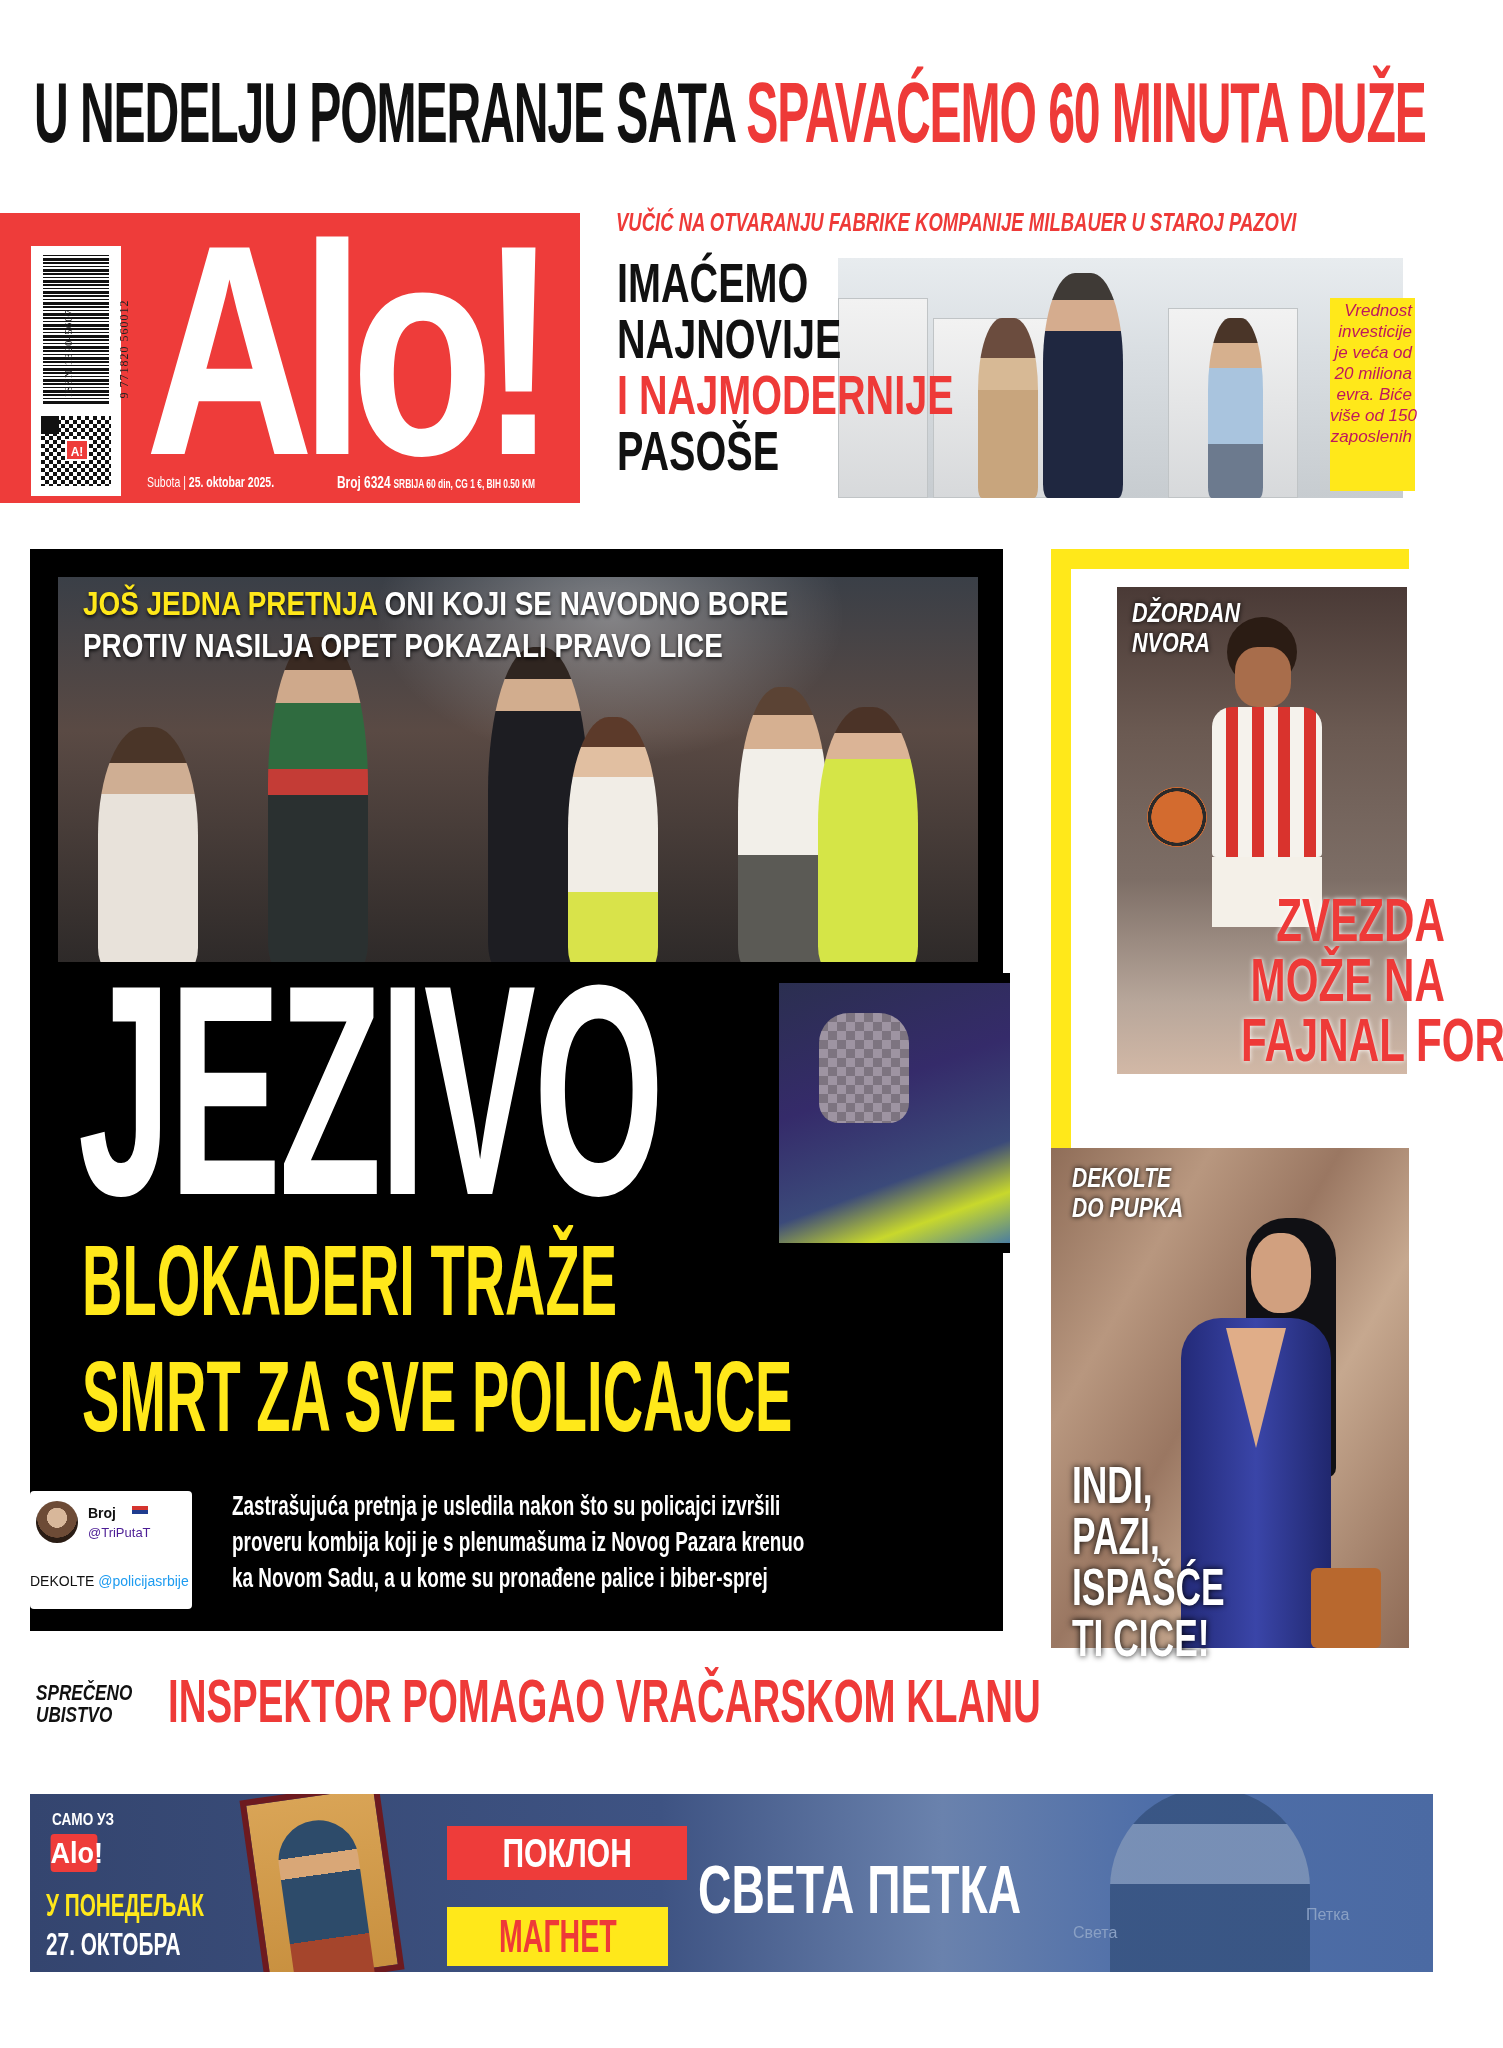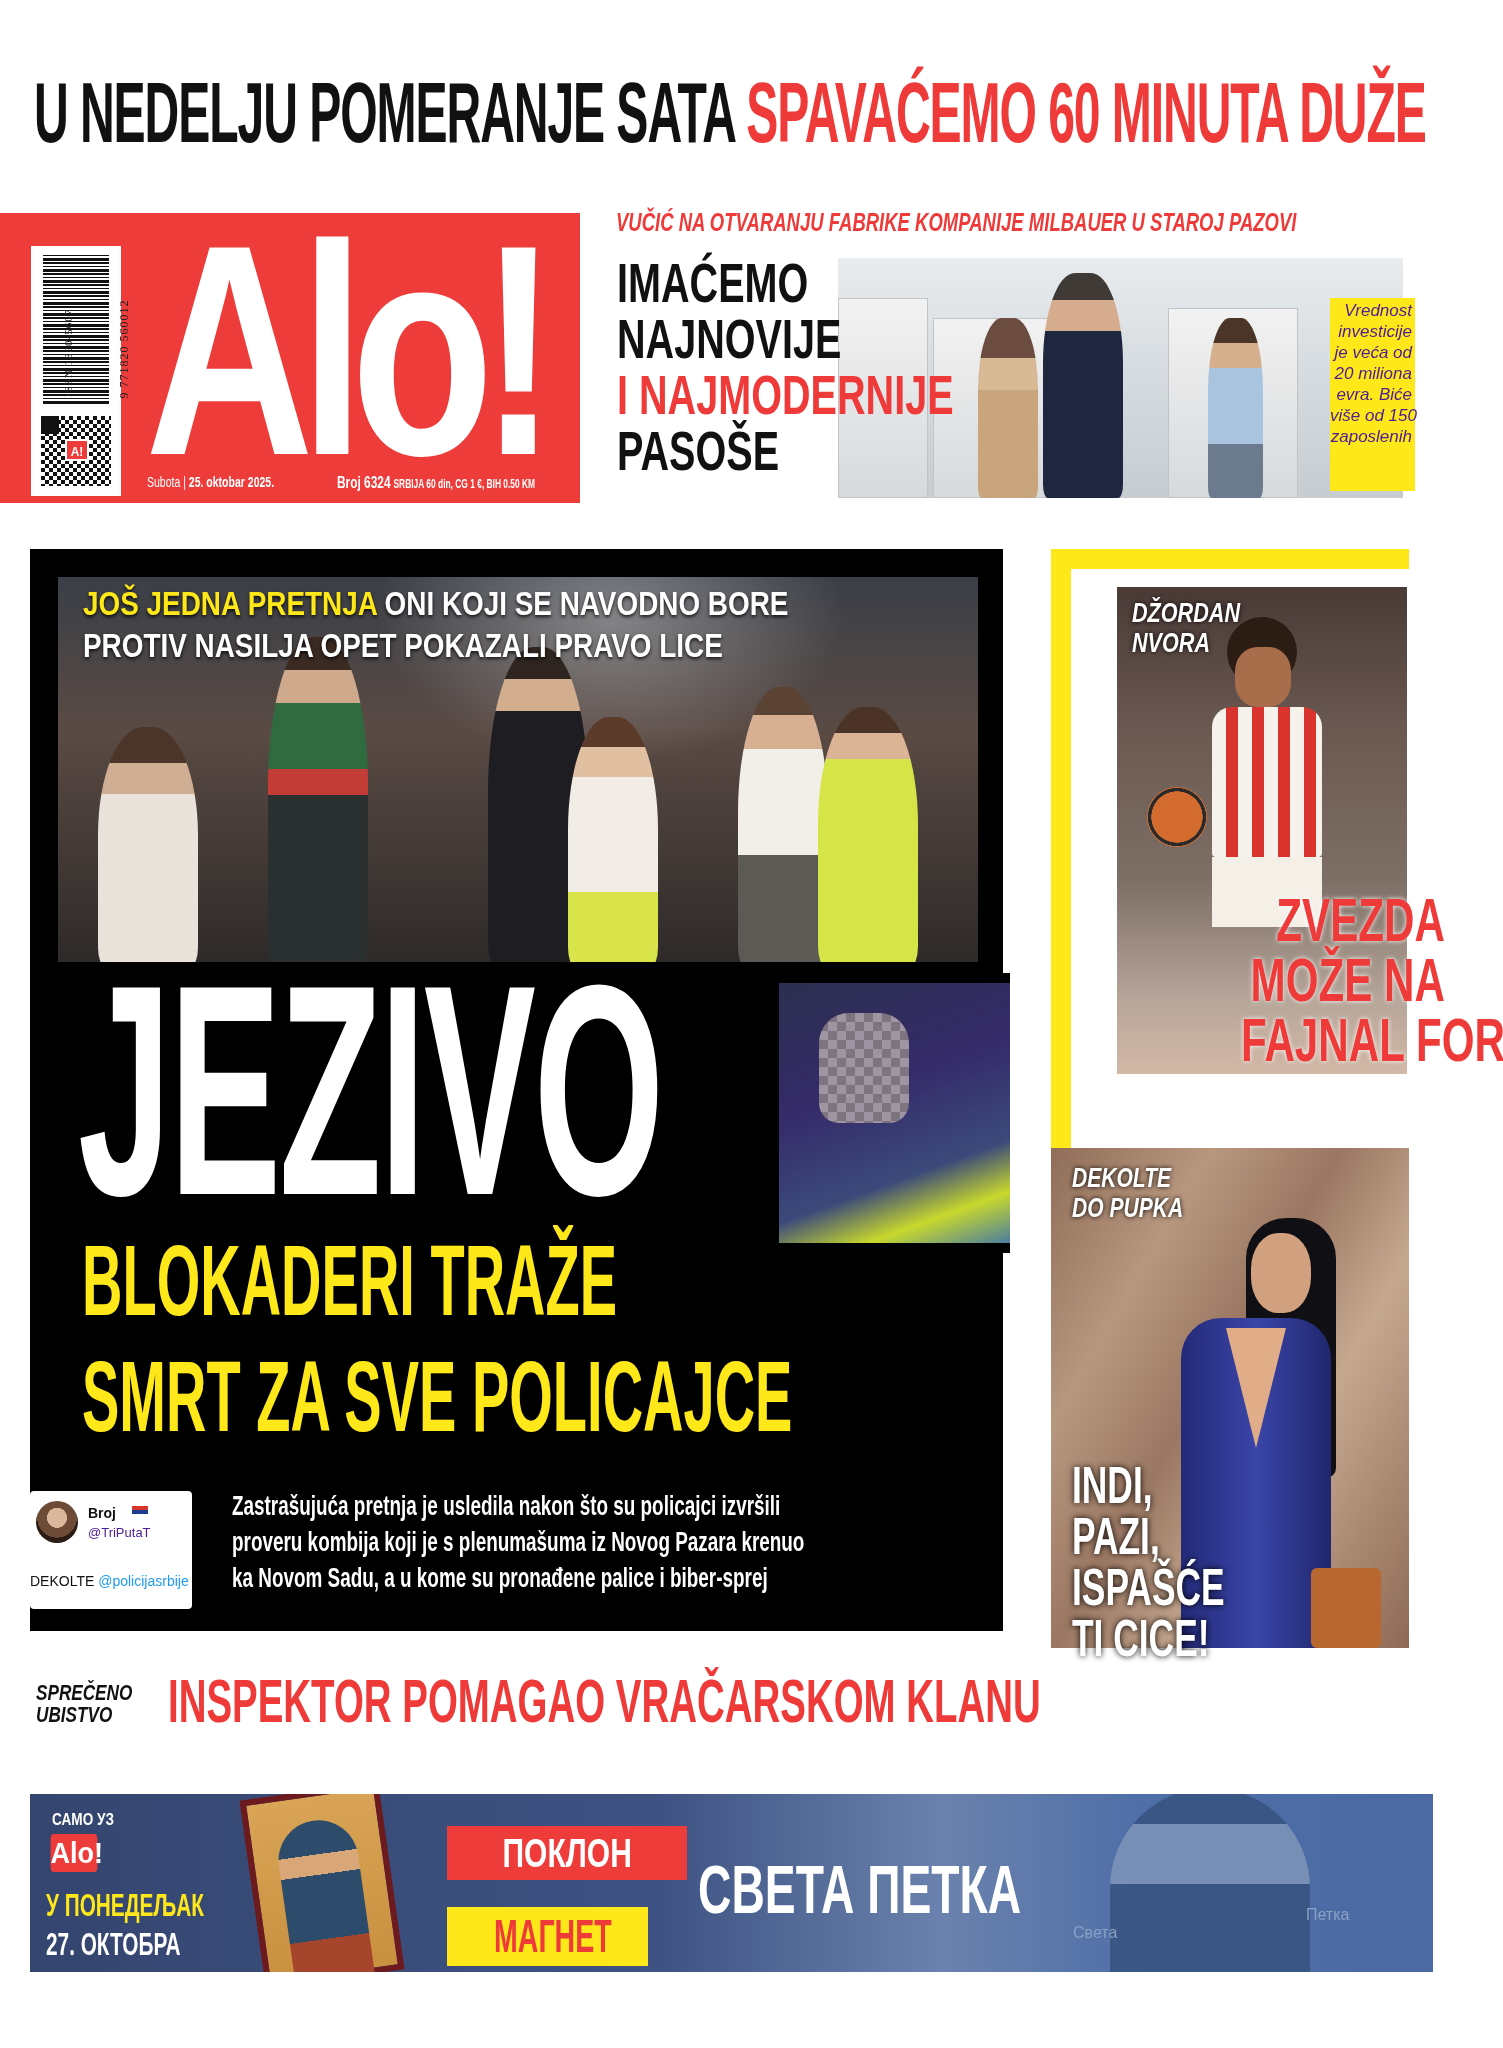--- a/index.html
+++ b/index.html
@@ -32,21 +32,21 @@
 
   
   #vucic-kicker { left: 616px; top: 208px; width: 900px; color: #ee3a38; font-size: 25px; font-weight: 700; font-style: italic; white-space: nowrap; transform: scaleX(0.74); transform-origin: left center; }
   #vucic-photo { left: 838px; top: 258px; width: 565px; height: 240px; background:
      linear-gradient(180deg, #e8ecef 0%, #d9dee2 40%, #c7ccd0 100%); overflow: hidden; }
   .machine { position:absolute; background: linear-gradient(180deg,#f2f2f2,#d7d9db); border:1px solid #c0c4c6; }
   .person { position:absolute; border-radius: 40% 40% 6% 6%; }
   #vucic-headline { left: 617px; top: 255px; width: 300px; font-size: 55px; line-height: 56px; font-weight: 700; transform: scaleX(0.72); transform-origin: left top; white-space: nowrap; }
   #vucic-headline .l1, #vucic-headline .l2, #vucic-headline .l4 { color:#111; display:block; }
   #vucic-headline .l3 { color:#ee3a38; display:block; }
-  #investment-box { left: 1330px; top: 298px; width: 85px; height: 193px; background: #ffe81a; color: #4c1d95; font-style: italic; font-size: 17px; line-height: 21px; text-align: right; padding: 2px 3px 0 0; white-space: nowrap; }
+  #investment-box { left: 1330px; top: 298px; width: 85px; height: 193px; background: #ffe81a; color: #be185d; font-style: italic; font-size: 17px; line-height: 21px; text-align: right; padding: 2px 3px 0 0; white-space: nowrap; }
 
   
   #main-frame { left: 30px; top: 549px; width: 973px; height: 1082px; background: #000; }
   #main-photo { left: 58px; top: 577px; width: 920px; height: 385px; background:
      radial-gradient(ellipse at 60% 10%, rgba(255,255,255,0.35), transparent 30%),
      linear-gradient(180deg,#3a3f47 0%,#5a4a44 40%,#2e2a29 100%); overflow:hidden;}
   .crowd { position:absolute; border-radius: 45% 45% 8% 8%; }
   #main-kicker { left: 83px; top: 582px; width: 900px; font-size: 34px; line-height: 42px; font-weight: 700; color: #fff; white-space: nowrap; transform: scaleX(0.82); transform-origin:left top; text-shadow: 0 2px 4px rgba(0,0,0,0.8);}
   #main-kicker .yel { color: #ffe81a; }
   #jezivo { left: 78px; top: 970px; width: 700px; height: 240px; color: #fff; font-size: 300px; font-weight: 700; line-height: 240px; white-space: nowrap; transform: scaleX(0.56); transform-origin:left top; letter-spacing: -4px; }
@@ -82,21 +82,21 @@
   
   #promo { left: 30px; top: 1794px; width: 1403px; height: 178px; background: linear-gradient(90deg,#34456f 0%,#3e5383 45%,#6a82ad 65%,#4e6ea8 80%,#4b6aa3 100%); overflow:hidden; }
   #promo-samo { left: 22px; top: 16px; color: #fff; font-size: 17px; font-weight: 700; transform: scaleX(0.8); transform-origin:left top;}
   #promo-logo { left: 18px; top: 40px; width: 52px; height: 38px; background: #ee3c3a; border-radius: 4px; color: #fff; font-size: 30px; line-height: 38px; font-weight: 700; text-align: center; transform: scaleX(0.9);}
   #promo-day { left: 16px; top: 93px; color: #ffe81a; font-size: 32px; font-weight: 700; transform: scaleX(0.65); transform-origin:left top; white-space: nowrap;}
   #promo-date { left: 16px; top: 132px; color: #fff; font-size: 32px; font-weight: 700; transform: scaleX(0.65); transform-origin:left top; white-space: nowrap;}
   #promo-icon { left: 222px; top: -4px; width: 140px; height: 190px; background: linear-gradient(180deg,#d9a456 0%,#c8903f 100%); border: 6px solid #6d1a1f; transform: rotate(-8deg); }
   #promo-icon-figure { left: 24px; top: 24px; width: 80px; height: 170px; border-radius: 40px 40px 0 0; background: linear-gradient(180deg,#2d4b6a 0 20%,#d9a777 20% 32%,#2d4b6a 32% 70%,#a5452c 70%); }
   #promo-gift { left: 417px; top: 32px; width: 240px; height: 54px; background: #ee3c3a; color: #fff; font-size: 40px; line-height: 54px; font-weight: 700; text-align:center; }
   #promo-gift span { display:inline-block; transform: scaleX(0.75); }
-  #promo-magnet { left: 417px; top: 113px; width: 201px; height: 59px; background: #ffe81a; color: #ee3a38; font-size: 46px; line-height: 59px; font-weight: 700; text-align:right; }
+  #promo-magnet { left: 417px; top: 113px; width: 221px; height: 59px; background: #ffe81a; color: #ee3a38; font-size: 46px; line-height: 59px; font-weight: 700; text-align:center; }
   #promo-magnet span { display:inline-block; transform: scaleX(0.62); }
   #promo-title { left: 668px; top: 60px; color: #fff; font-size: 68px; line-height: 70px; font-weight: 700; transform: scaleX(0.68); transform-origin:left top; white-space: nowrap;}
   #promo-saint { left: 1080px; top: -6px; width: 200px; height: 200px; border-radius: 100px 100px 0 0; background: linear-gradient(180deg,#36527f 0 18%,#7f95b8 18% 48%,#36527f 48%); opacity: 0.85; }
   #promo-saint-left { left: 1043px; top: 130px; color: #8aa0c4; font-size: 16px; }
   #promo-saint-right { left: 1276px; top: 112px; color: #8aa0c4; font-size: 16px; }
 </style>
 </head>
 <body>
 
 <div id="top-headline" class="abs">

